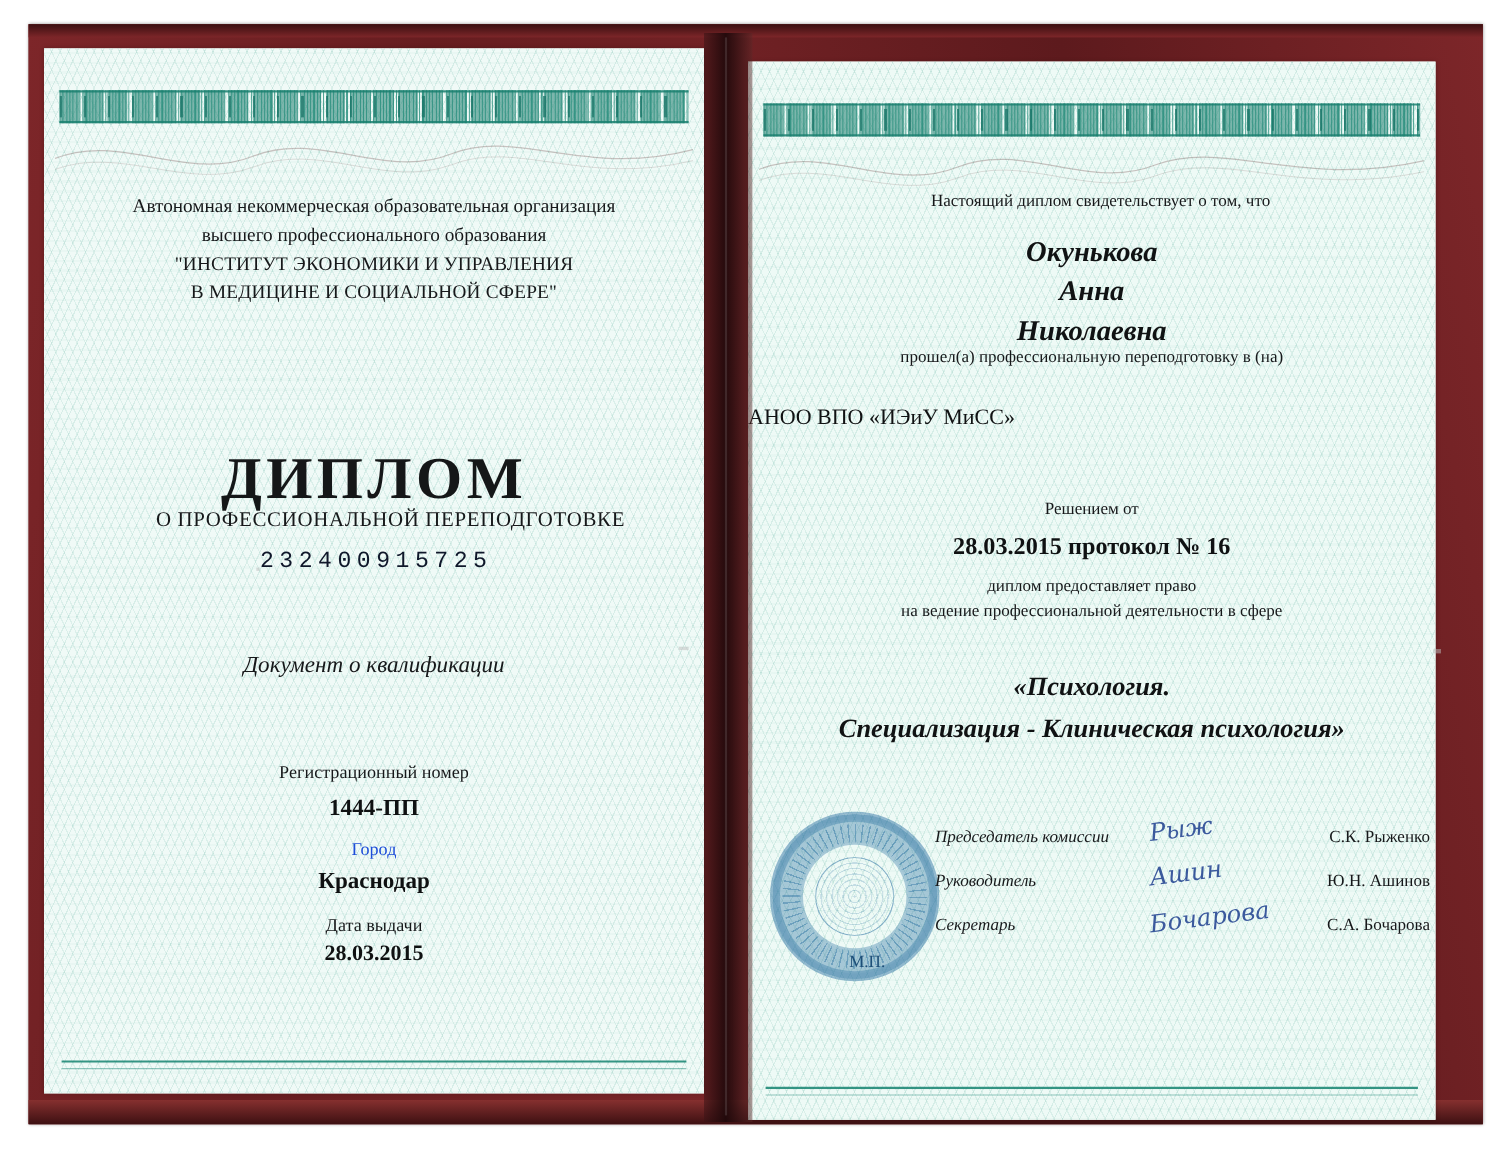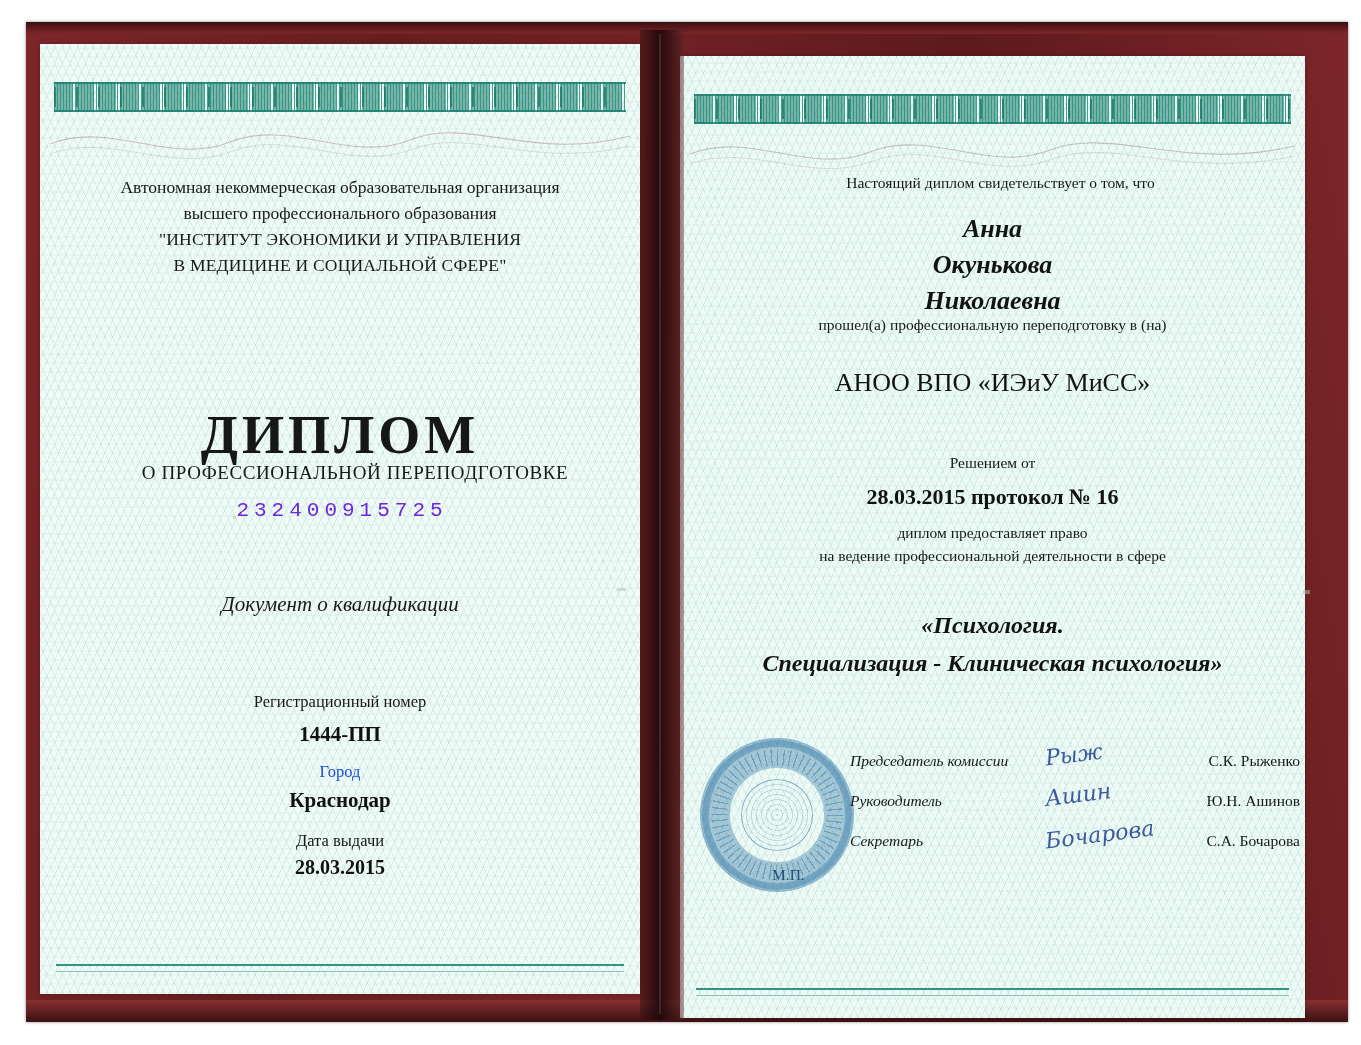--- a/index.html
+++ b/index.html
@@ -141,21 +141,21 @@
     font-size:19px;
     letter-spacing:.6px;
     color:#16181a;
     padding-left:30px;
   }
   .serial {
     position:absolute; left:4px; right:0; top:455px;
     text-align:center;
     font-size:21px;
     letter-spacing:5px;
-    color:#6d28d9;
+    color:#0f172a;
     font-family:"Liberation Mono", monospace;
   }
   .doc-kind {
     position:absolute; left:0; right:0; top:548px;
     text-align:center;
     font-size:21px;
     font-style:italic;
     color:#16181a;
   }
   .reg-label {
@@ -195,21 +195,21 @@
   .r-name div {
     font-size:26px; font-weight:bold; font-style:italic;
     line-height:36px; color:#101213;
   }
   .r-passed {
     position:absolute; left:0; right:0; top:260px;
     text-align:center; font-size:15.5px; color:#16181a;
   }
   .r-inst {
     position:absolute; left:0; right:0; top:312px;
-    text-align:center; font-size:26px; color:#101213;
+    font-size:20px; color:#101213;
   }
   .r-decision-label {
     position:absolute; left:0; right:0; top:398px;
     text-align:center; font-size:15.5px; color:#16181a;
   }
   .r-decision {
     position:absolute; left:0; right:0; top:428px;
     text-align:center; font-size:22px; font-weight:bold; color:#0f1112;
   }
   .r-grants {
@@ -339,22 +339,22 @@
       <svg width="605" height="52" viewBox="0 0 605 52" preserveAspectRatio="none">
         <path d="M0,28 C60,4 120,50 180,26 C240,2 300,48 360,24 C425,0 490,46 605,20" fill="none" stroke="#6b4242" stroke-width="1.1" opacity=".55"></path>
         <path d="M0,38 C60,16 120,58 180,36 C240,12 300,56 360,34 C425,10 490,54 605,30" fill="none" stroke="#6b4242" stroke-width=".8" opacity=".35"></path>
       </svg>
     </div>
 
     <div class="content">
       <div class="r-intro">Настоящий диплом свидетельствует о том, что</div>
 
       <div class="r-name">
+        <div>Окунькова</div>
         <div>Анна</div>
-        <div>Окунькова</div>
         <div>Николаевна</div>
       </div>
 
       <div class="r-passed">прошел(а) профессиональную переподготовку в (на)</div>
       <div class="r-inst">АНОО ВПО «ИЭиУ МиСС»</div>
 
       <div class="r-decision-label">Решением от</div>
       <div class="r-decision">28.03.2015 протокол № 16</div>
 
       <div class="r-grants">

